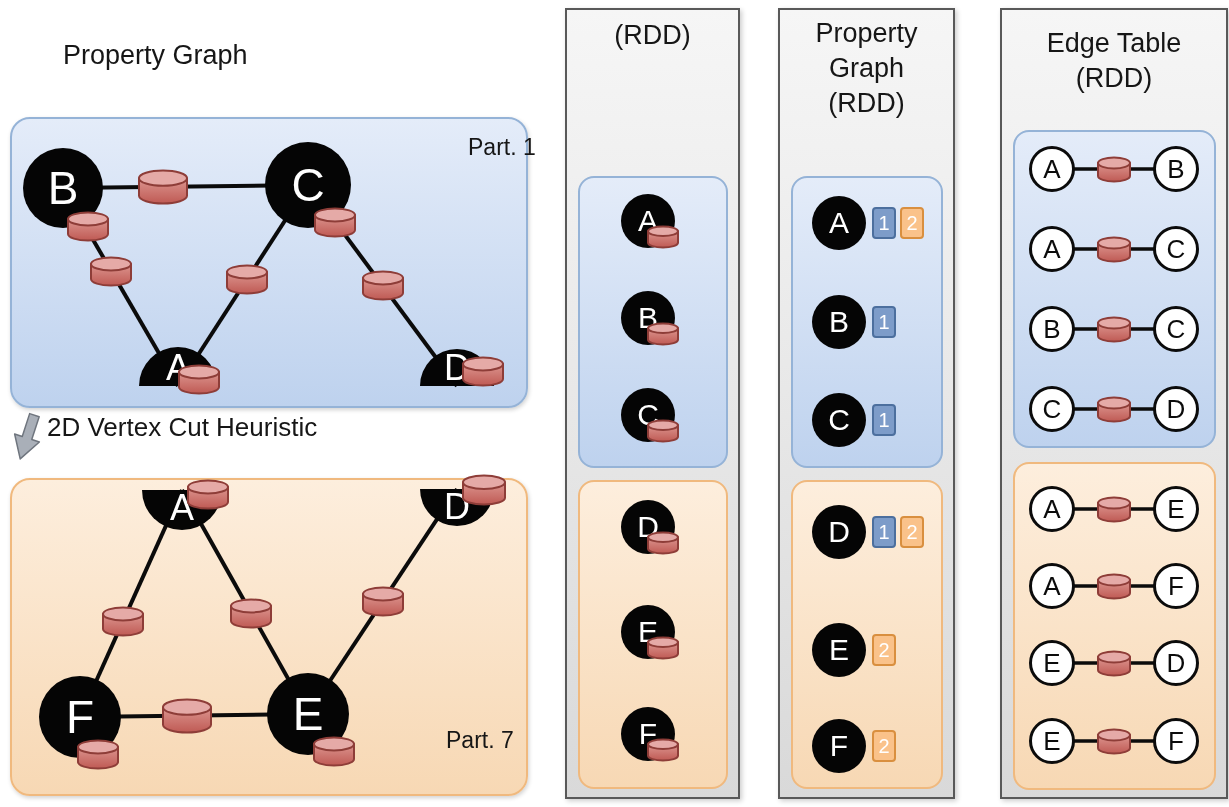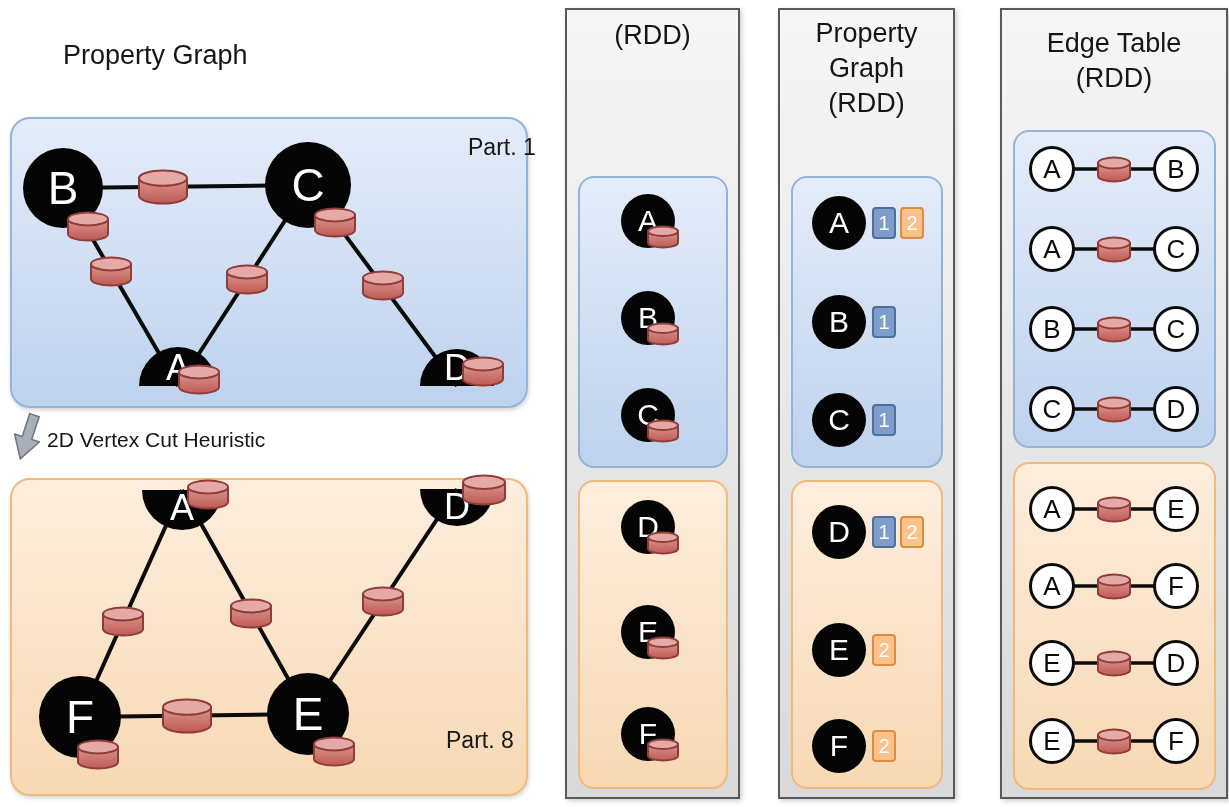--- a/index.html
+++ b/index.html
@@ -44,24 +44,24 @@
   <div class="label" style="left:63px;top:40px;font-size:27px;">Property Graph</div>
 
   <div class="part-box part1-bg" style="left:10px;top:117px;width:518px;height:291px;"></div>
   <div class="label" style="left:452px;top:134px;font-size:23px;margin-left:16px;">Part. 1</div>
 
   <svg id="heuristic-arrow" style="left:8px;top:410px;" width="42" height="58" viewBox="0 0 42 58">
     <g transform="rotate(18 19 28)">
       <path d="M14 4 L24 4 L24 28 L32 28 L19 50 L6 28 L14 28 Z" fill="#a9afb8" stroke="#6f757e" stroke-width="1.5" stroke-linejoin="round"></path>
     </g>
   </svg>
-  <div class="label" style="left:47px;top:428px;font-size:21px;">2D Vertex Cut Heuristic</div>
+  <div class="label" style="left:47px;top:412px;font-size:26px;">2D Vertex Cut Heuristic</div>
 
   <div class="part-box part2-bg" style="left:10px;top:478px;width:518px;height:318px;"></div>
-  <div class="label" style="left:446px;top:727px;font-size:23px;">Part. 8</div>
+  <div class="label" style="left:446px;top:727px;font-size:23px;">Part. 7</div>
 
   <div class="panel" style="left:565px;top:8px;width:175px;height:791px;"></div>
   <div class="col-title" style="left:565px;top:18px;width:175px;">
     <div>(RDD)</div>
   </div>
   <div class="inner-box part1-bg" style="left:578px;top:176px;width:150px;height:292px;"></div>
   <div class="inner-box part2-bg" style="left:578px;top:480px;width:150px;height:309px;"></div>
 
   <div class="panel" style="left:778px;top:8px;width:177px;height:791px;"></div>
   <div class="col-title" style="left:778px;top:16px;width:177px;">

